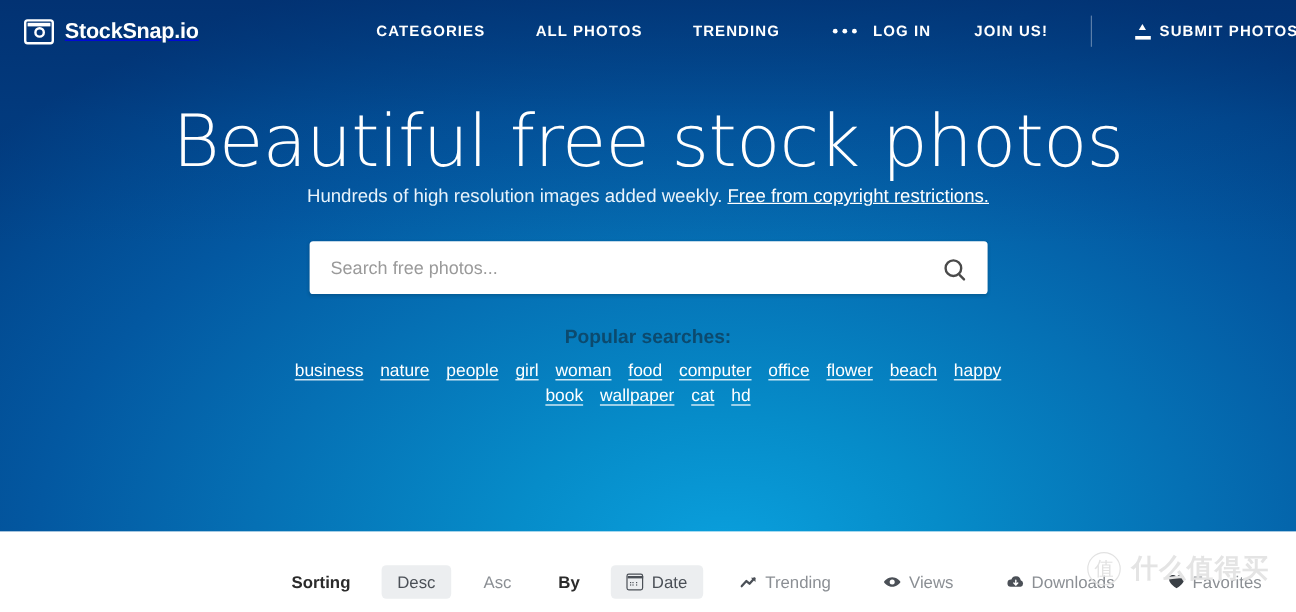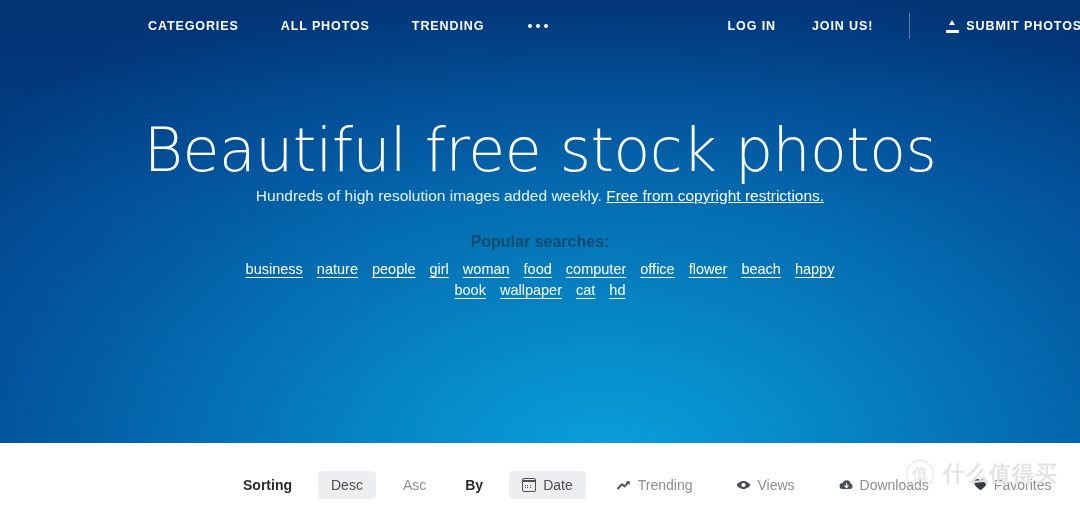--- a/index.html
+++ b/index.html
@@ -59,21 +59,21 @@
   .upload-ico::before{
     content:""; position:absolute; left:3px; top:0; width:0; height:0;
     border-left:3.5px solid transparent; border-right:3.5px solid transparent;
     border-bottom:5px solid #fff;
   }
   .upload-ico::after{
     content:""; position:absolute; left:0; bottom:0; width:13px; height:3px; background:#fff;
   }
 
   
-  .hero-inner { position:relative; z-index:4; text-align:center; padding-top:119px; }
+  .hero-inner { position:relative; z-index:4; text-align:center; padding-top:87px; }
   .headline {
     color:#ffffff; font-size:60px; font-weight:300; line-height:1.05;
     letter-spacing:-0.5px; font-family:"DejaVu Sans","Liberation Sans",sans-serif;
     font-stretch:condensed;
   }
   .sub {
     margin-top:5px; color:#e8f3fb; font-size:15.5px; font-weight:400;
   }
   .sub a { color:#ffffff; text-decoration:underline; }
 
@@ -155,20 +155,26 @@
     font-family:"DejaVu Sans","Liberation Sans",sans-serif;
     font-weight:bold;
   }
 </style>
 </head>
 <body>
 
 <div class="hero"></div>
 
 <div class="nav">
+  <a class="brand" href="#">
+    <span class="cam">
+      <span class="cam-lens"></span>
+    </span>
+    <span class="brand-name">StockSnap.io</span>
+  </a>
 
   <div class="nav-center">
     <a class="nav-link" href="#">CATEGORIES</a>
     <a class="nav-link" href="#">ALL PHOTOS</a>
     <a class="nav-link" href="#">TRENDING</a>
     <span class="dots">
         <i></i>
         <i></i>
         <i></i>
       </span>
@@ -185,20 +191,26 @@
   </div>
 </div>
 
 <div class="hero-inner">
   <h1 class="headline">Beautiful free stock photos</h1>
 
   <p class="sub">
     <span>Hundreds of high resolution images added weekly. </span><a href="#">Free from copyright restrictions.</a>
   </p>
 
+  <div class="search-wrap">
+    <input class="search-input" type="text" placeholder="Search free photos..." style="">
+    <button class="search-btn">
+      <span class="mag"></span>
+    </button>
+  </div>
 
   <div class="pop-title">Popular searches:</div>
 
   <div class="tags">
     <div class="tag-row">
         <a class="tag" href="#">business</a>
         <a class="tag" href="#">nature</a>
         <a class="tag" href="#">people</a>
         <a class="tag" href="#">girl</a>
         <a class="tag" href="#">woman</a>

